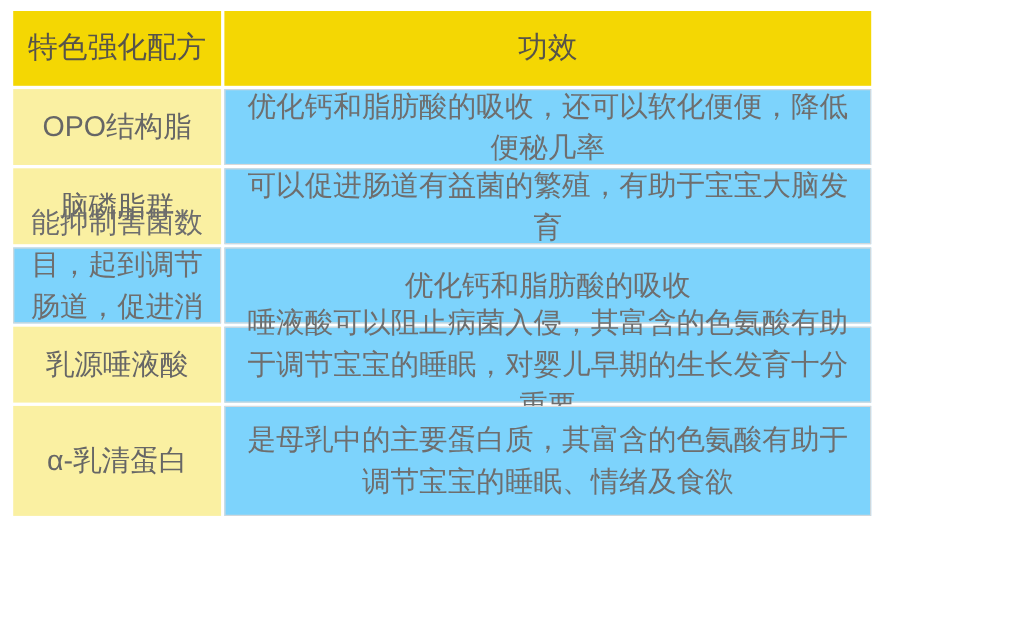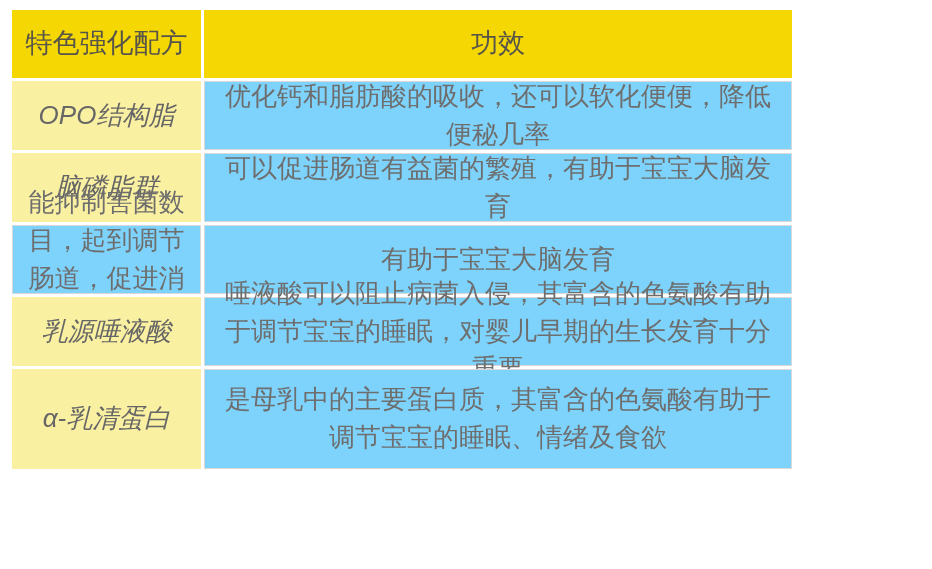--- a/index.html
+++ b/index.html
@@ -33,21 +33,20 @@
     box-sizing:border-box;
   }
   .cell.header{
     background:var(--header-bg);
     color:var(--header-text);
     font-size:27px;
   }
   .cell.label{
     background:var(--label-bg);
     color:#666666;
-    font-style:italic;
   }
   .cell.effect{
     background:#7dd3fc;
     color:var(--body-text);
     border:1px solid var(--cell-border);
     padding:4px 13px;
   }
 </style>
 </head>
 <body>
@@ -58,21 +57,21 @@
     <div class="cell header">功效</div>
 
   <div class="cell label">OPO结构脂</div>
   <div class="cell effect">优化钙和脂肪酸的吸收，还可以软化便便，降低便秘几率</div>
 
   <div class="cell label">脑磷脂群</div>
   <div class="cell effect">可以促进肠道有益菌的繁殖，有助于宝宝大脑发育</div>
 
   <div class="cell effect">能抑制害菌数目，起到调节肠道，促进消化的作用</div>
 
-  <div class="cell effect">有助于宝宝大脑发育</div>
+  <div class="cell effect">优化钙和脂肪酸的吸收</div>
 
   <div class="cell label">乳源唾液酸</div>
   <div class="cell effect">唾液酸可以阻止病菌入侵，其富含的色氨酸有助于调节宝宝的睡眠，对婴儿早期的生长发育十分重要</div>
 
   <div class="cell label">α-乳清蛋白</div>
   <div class="cell effect">是母乳中的主要蛋白质，其富含的色氨酸有助于调节宝宝的睡眠、情绪及食欲</div>
 </div>
 </div>
 
 </body></html>

